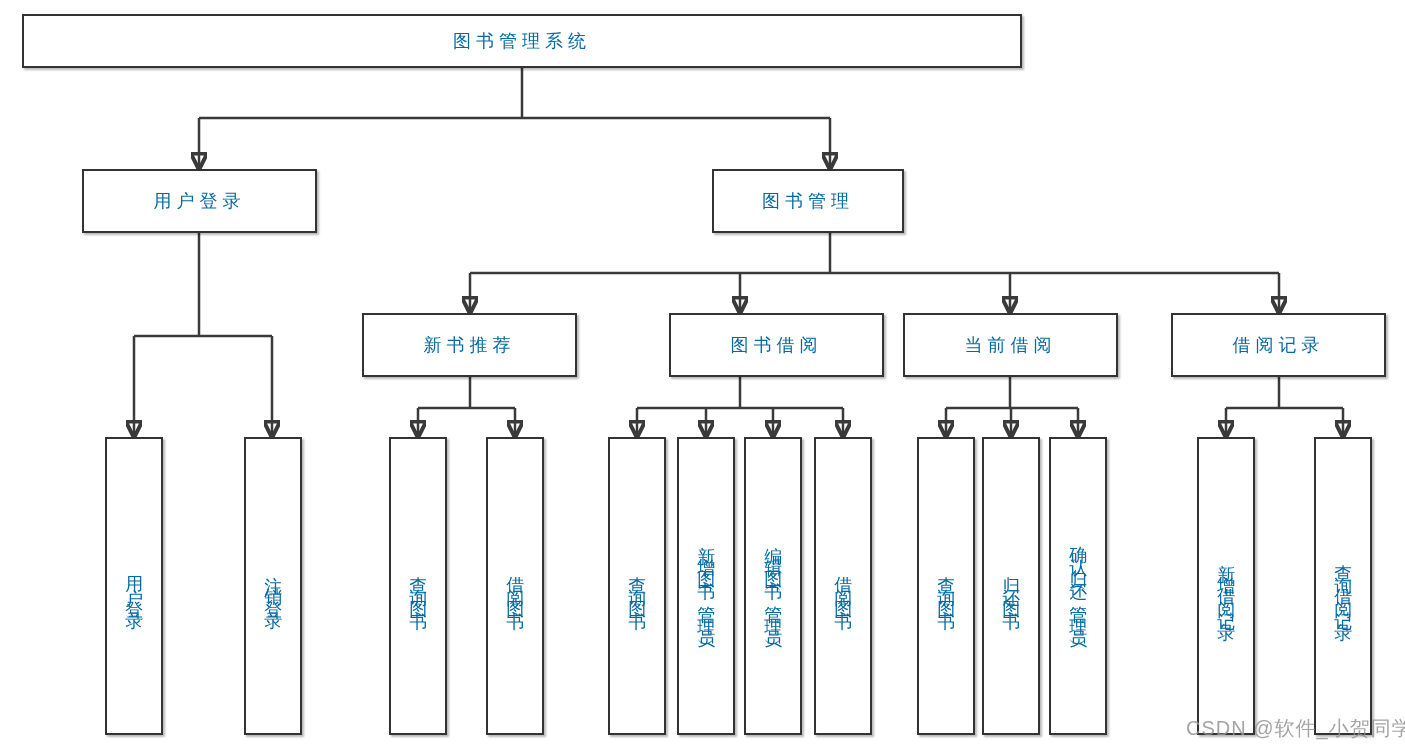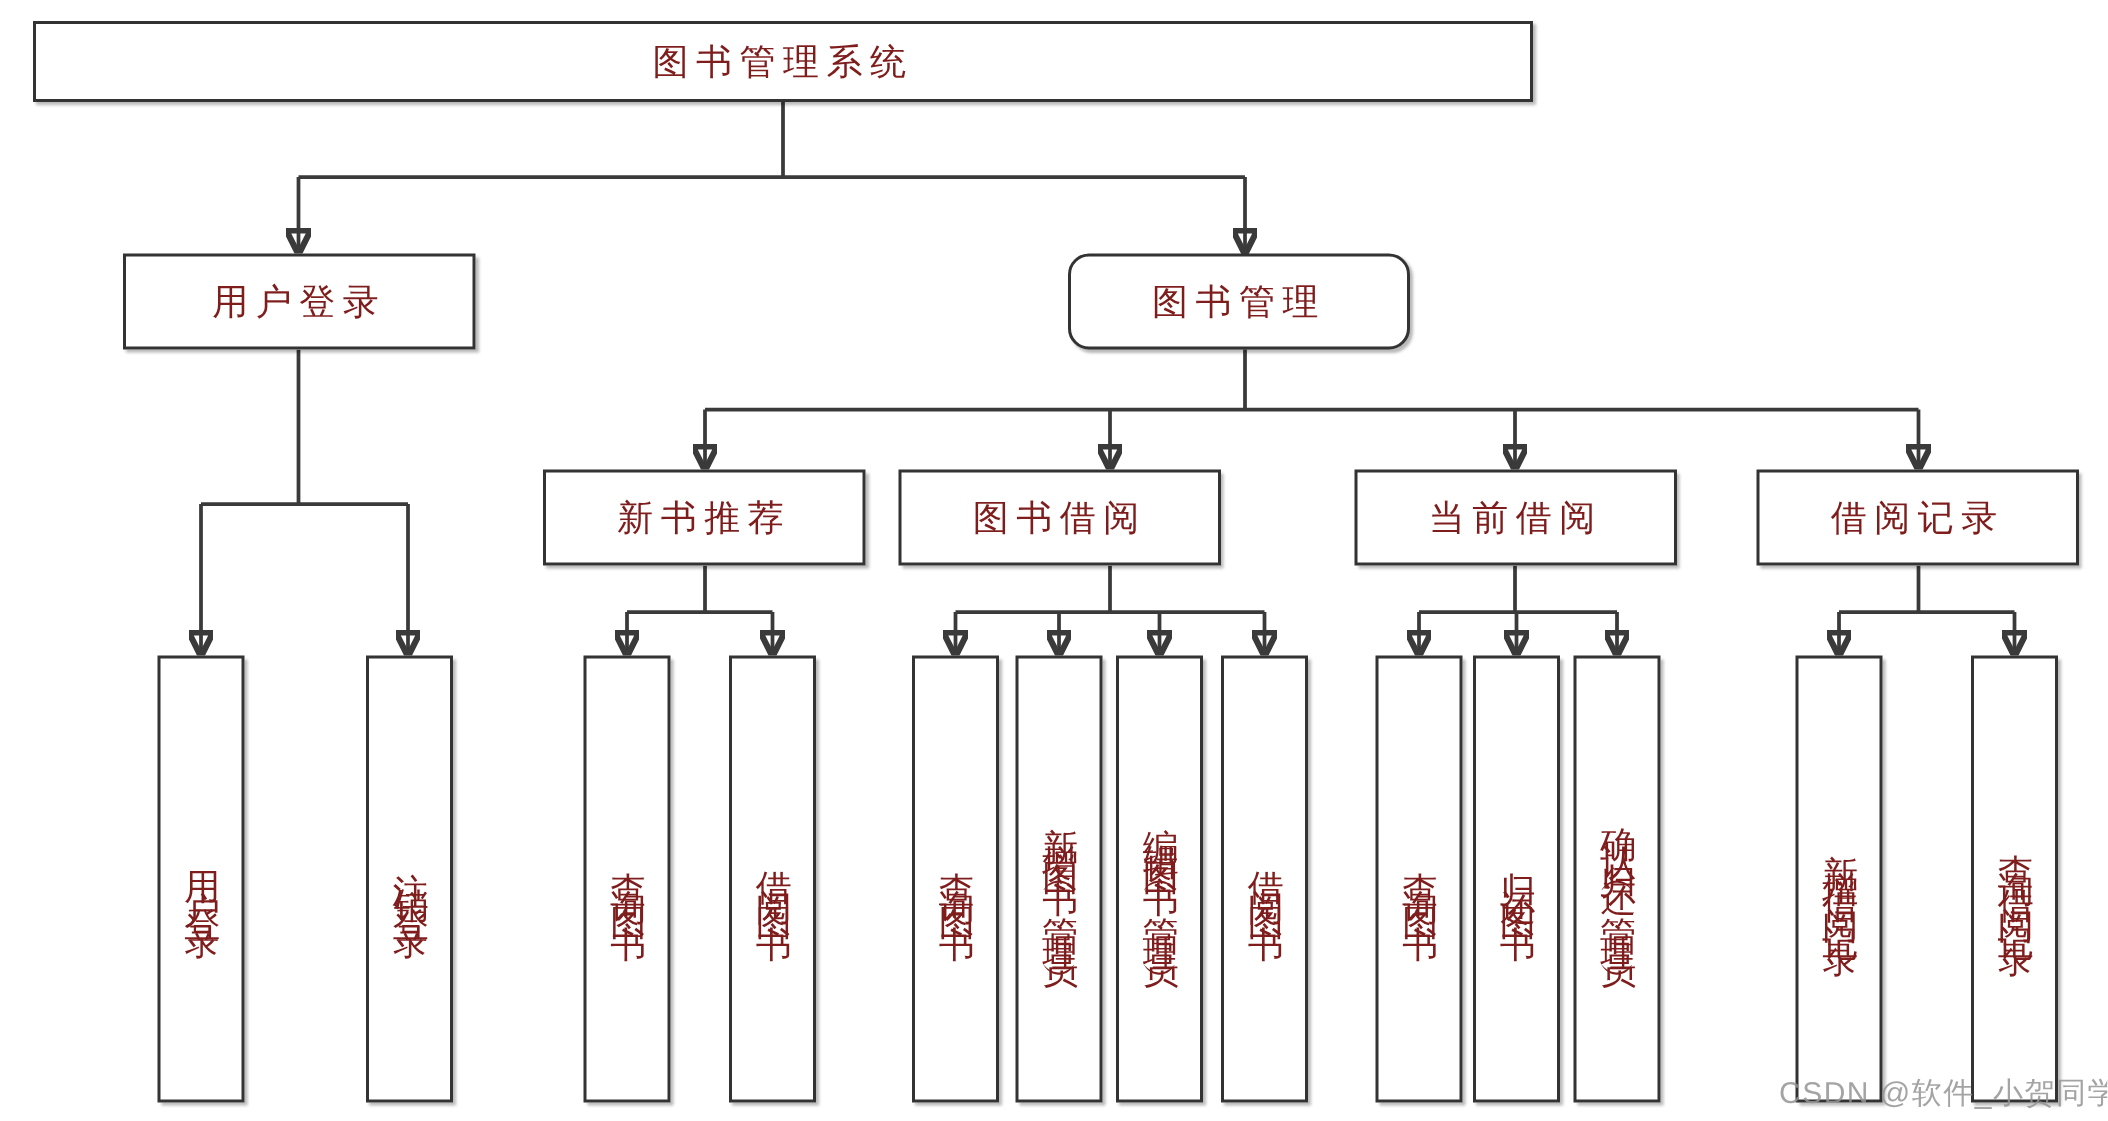--- a/index.html
+++ b/index.html
@@ -24,22 +24,22 @@
   }
   .box {
     position: absolute;
     box-sizing: border-box;
     background: #ffffff;
     border: 2px solid #333333;
     box-shadow: 2px 2px 2px rgba(0,0,0,0.28);
     display: flex;
     align-items: center;
     justify-content: center;
-    color: #7f1d1d;
-    font-size: 24px;
+    color: #0369a1;
+    font-size: 18px;
     letter-spacing: 5px;
     white-space: nowrap;
     z-index: 2;
   }
   .vbox {
     writing-mode: vertical-rl;
     text-orientation: mixed;
     letter-spacing: 12px;
     line-height: 1.15;
     white-space: normal;
@@ -104,24 +104,24 @@
 
     <path d="M1279 377 V408"></path>
     <path d="M1226 408 H1343"></path>
     <path d="M1226 408 V437" marker-end="url(#arrowhead)"></path>
     <path d="M1343 408 V437" marker-end="url(#arrowhead)"></path>
   </svg>
 
   <div class="box" style="left:22px; top:14px; width:1000px; height:54px;">图书管理系统</div>
 
   <div class="box" style="left:82px; top:169px; width:235px; height:64px;">用户登录</div>
-  <div class="box" style="left:712px; top:169px; width:228px; height:64px;border-radius:14px;">图书管理</div>
+  <div class="box" style="left:712px; top:169px; width:192px; height:64px;">图书管理</div>
 
   <div class="box" style="left:362px; top:313px; width:215px; height:64px;">新书推荐</div>
-  <div class="box" style="left:599px; top:313px; width:215px; height:64px;">图书借阅</div>
+  <div class="box" style="left:669px; top:313px; width:215px; height:64px;">图书借阅</div>
   <div class="box" style="left:1171px; top:313px; width:215px; height:64px;">借阅记录</div>
   <div class="box" style="left:903px; top:313px; width:215px; height:64px;">当前借阅</div>
 
   <div class="box vbox" style="left:105px; top:437px; width:58px; height:298px;">用户登录</div>
   <div class="box vbox" style="left:244px; top:437px; width:58px; height:298px;">注销登录</div>
 
   <div class="box vbox" style="left:389px; top:437px; width:58px; height:298px;">查询图书</div>
   <div class="box vbox" style="left:486px; top:437px; width:58px; height:298px;">借阅图书</div>
 
   <div class="box vbox" style="left:608px; top:437px; width:58px; height:298px;">查询图书</div>

